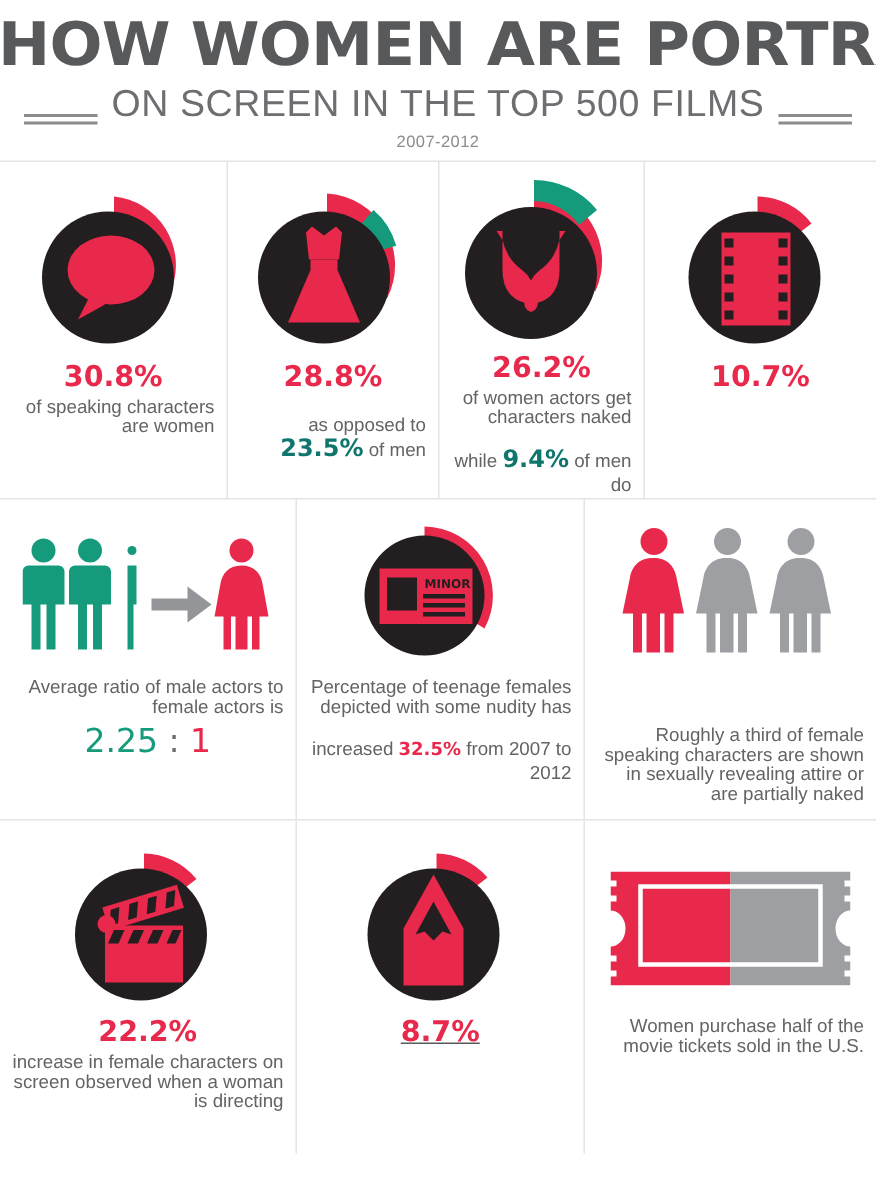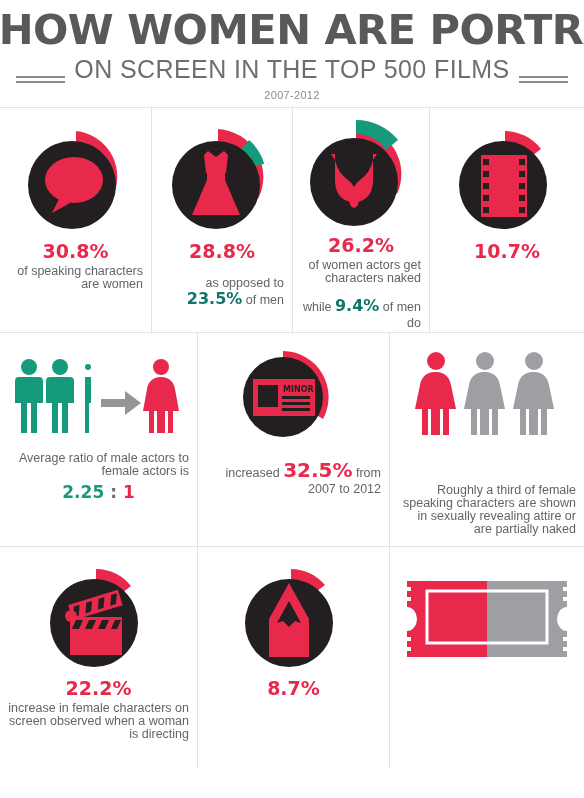--- a/index.html
+++ b/index.html
@@ -54,37 +54,37 @@
   .row-2 .cell { height: 213px; }
   .row-3 .cell { height: 222px; }
   .row-1 .c1 { width: 152px; }
   .row-1 .c2 { width: 141px; }
   .row-1 .c3 { width: 137px; }
   .row-1 .c4 { width: 154px; }
   .row-2 .c1 { width: 198px; }
   .row-2 .c2 { width: 192px; }
   .row-2 .c3 { width: 194px; gap: 36px; }
   .row-3 .c1 { width: 198px; }
-  .row-3 .c2 { width: 192px; }
+  .row-3 .c2 { width: 192px; text-decoration: underline; }
   .row-3 .c3 { width: 194px; }
 
   .icon-wrap { height: 118px; display: flex; align-items: center; justify-content: center; }
   .row-2 .icon-wrap { height: 104px; }
   .row-3 .icon-wrap { height: 116px; }
 
   .stat {
     font-family: "DejaVu Sans", sans-serif;
     font-weight: 700; font-size: 19px; line-height: 22px;
     color: #e8294b; margin-top: 2px;
   }
   .desc { font-size: 12.5px; line-height: 13px; color: #636466; margin-top: 3px; }
   .sub-desc { font-size: 12.5px; line-height: 16px; color: #636466; margin-top: 13px; }
   .hl-green { color: #0f766e; font-weight: 700; font-size: 16px; font-family: "DejaVu Sans", sans-serif; }
-  .hl-red { color: #e8294b; font-weight: 700; font-size: 20px; font-family: "DejaVu Sans", sans-serif; margin-top: 36px; }
-  .ratio { font-family: "DejaVu Sans", sans-serif; font-weight: 700; font-size: 17px; margin-top: 4px; }
+  .hl-red { color: #e8294b; font-weight: 700; font-size: 12px; font-family: "DejaVu Sans", sans-serif; margin-top: 36px; }
+  .ratio { font-family: "DejaVu Sans", sans-serif; font-weight: 400; font-size: 22px; margin-top: 4px; }
   .ratio .g { color: #159b7c; }
   .ratio .sep { color: #6d6e71; }
   .ratio .r { color: #e8294b; }
   svg { display: block; }
 </style>
 </head>
 <body>
 
 <div class="page">
 
@@ -212,20 +212,21 @@
             <rect x="22" y="32" width="62" height="37" fill="#e8294b"></rect>
             <rect x="27" y="38" width="20" height="22" fill="#231f20"></rect>
             <text x="52" y="45" font-family="DejaVu Sans, sans-serif" font-size="8" font-weight="700" fill="#231f20">MINOR</text>
             <g fill="#231f20">
               <rect x="51" y="49" width="28" height="3"></rect>
               <rect x="51" y="55" width="28" height="3"></rect>
               <rect x="51" y="61" width="28" height="3"></rect>
             </g>
           </svg>
         </div>
+        <div class="desc">Percentage of teenage females depicted with some nudity has</div>
         <div class="sub-desc">
           <span>increased </span><span class="hl-red">32.5%</span><span> from 2007 to 2012</span>
         </div>
       </div>
 
       <div class="cell c3">
         <div class="icon-wrap">
           <svg width="150" height="92" viewBox="0 0 150 92">
             <g fill="#e8294b">
               <circle cx="24" cy="12" r="9"></circle>
@@ -295,17 +296,18 @@
                 <path d="M4 6 h160 v6 h-4 v4 h4 v6 h-4 v4 h4 v6 a10 12 0 0 0 0 24 v6 h-4 v4 h4 v6 h-4 v4 h4 v6 h-160 v-6 h4 v-4 h-4 v-6 h4 v-4 h-4 v-6 a10 12 0 0 0 0 -24 v-6 h4 v-4 h-4 v-6 h4 v-4 h-4 z"></path>
               </clipPath>
             </defs>
             <g clip-path="url(#ticketClip)">
               <rect x="0" y="0" width="84" height="84" fill="#e8294b"></rect>
               <rect x="84" y="0" width="84" height="84" fill="#9d9fa2"></rect>
             </g>
             <rect x="24" y="16" width="120" height="52" fill="none" stroke="#ffffff" stroke-width="3"></rect>
           </svg>
         </div>
+        <div class="desc">Women purchase half of the movie tickets sold in the U.S.</div>
       </div>
     </div>
 
   </div>
 </div>
 
 </body></html>

